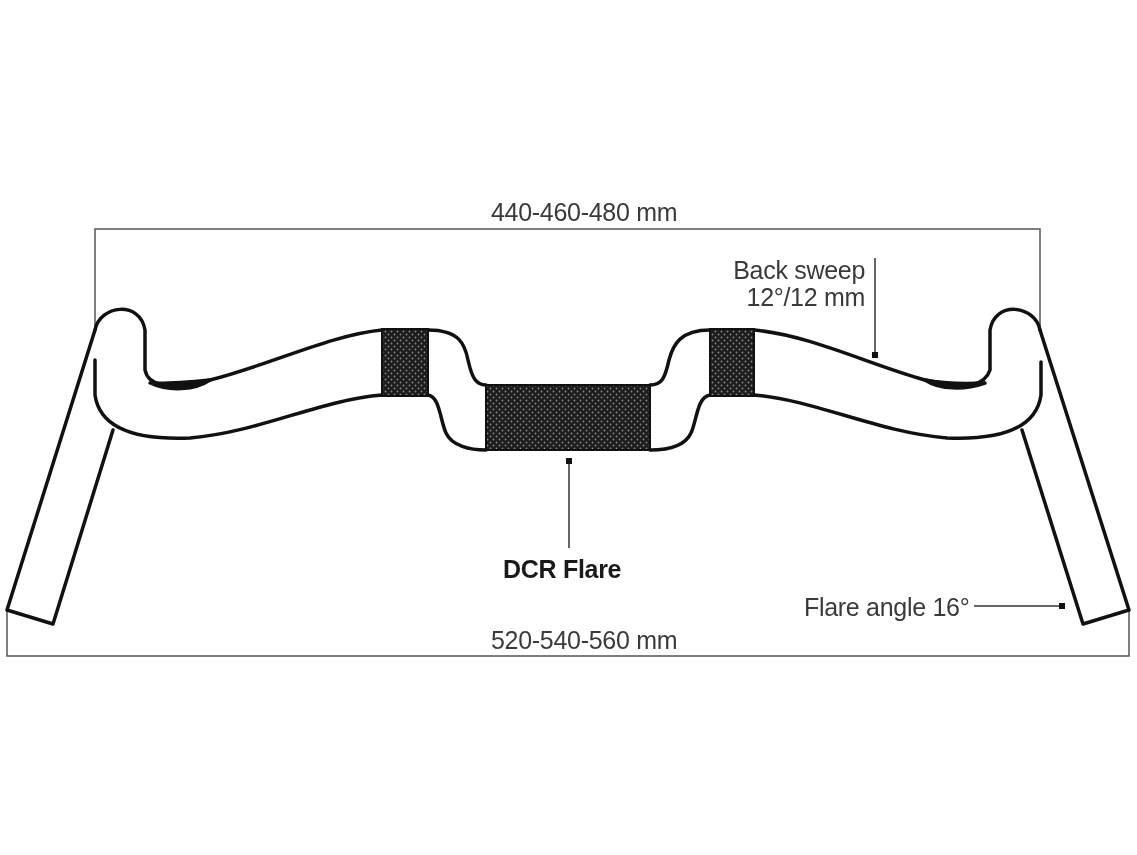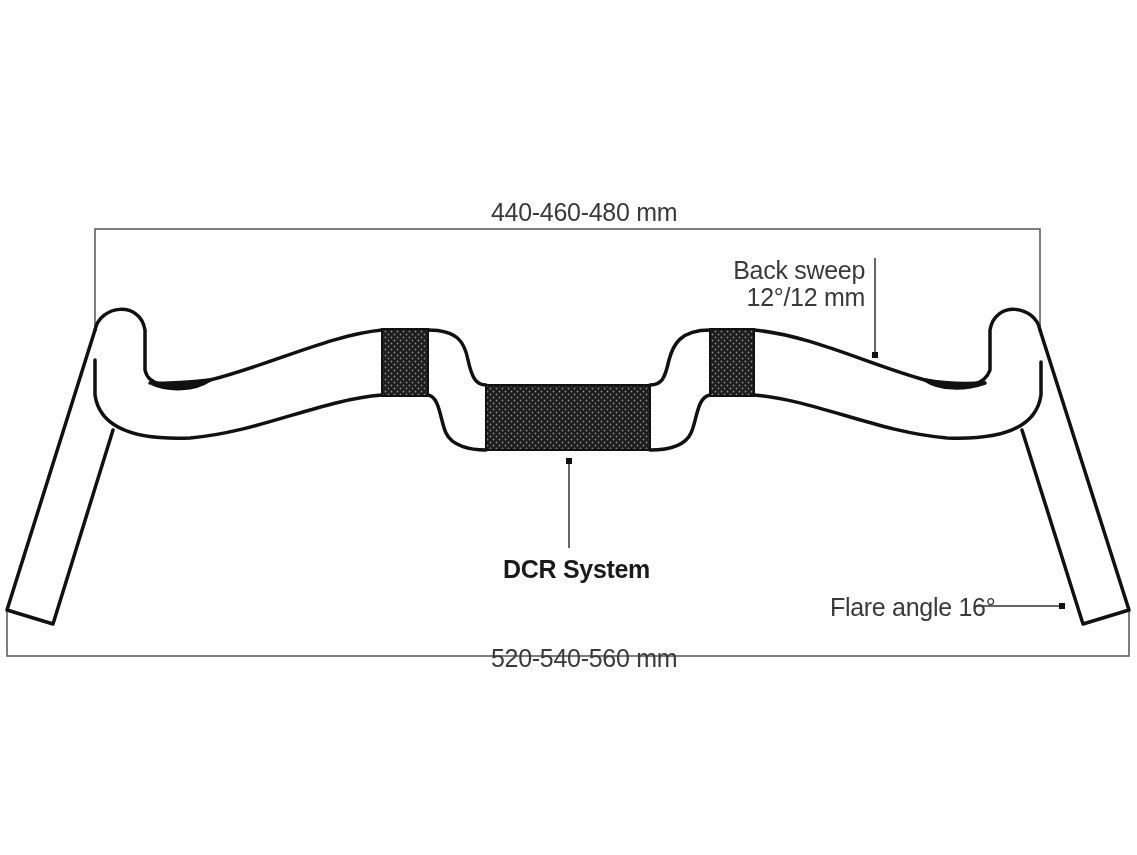--- a/index.html
+++ b/index.html
@@ -63,17 +63,17 @@
     <line x1="875" y1="258" x2="875" y2="354" stroke="#333" stroke-width="1.5"></line>
     <rect x="872" y="352" width="6" height="6" fill="#111"></rect>
   </g>
   <g>
     <line x1="974" y1="606" x2="1062" y2="606" stroke="#333" stroke-width="1.5"></line>
     <rect x="1059" y="603" width="6" height="6" fill="#111"></rect>
   </g>
 </svg>
 
 <div class="lbl" style="left:491px; top:198px;">440-460-480 mm</div>
-<div class="lbl" style="left:491px; top:644px;">520-540-560 mm</div>
+<div class="lbl" style="left:491px; top:626px;">520-540-560 mm</div>
 <div class="lbl" style="right:272px; top:256px; ">Back sweep</div>
 <div class="lbl" style="right:272px; top:283px; text-align:right;">12°/12 mm</div>
-<div class="lbl bold" style="left:503px; top:555px;">DCR System</div>
-<div class="lbl" style="left:830px; top:593px;">Flare angle 16°</div>
+<div class="lbl bold" style="left:503px; top:555px;">DCR Flare</div>
+<div class="lbl" style="left:804px; top:593px;">Flare angle 16°</div>
 
 </body></html>

